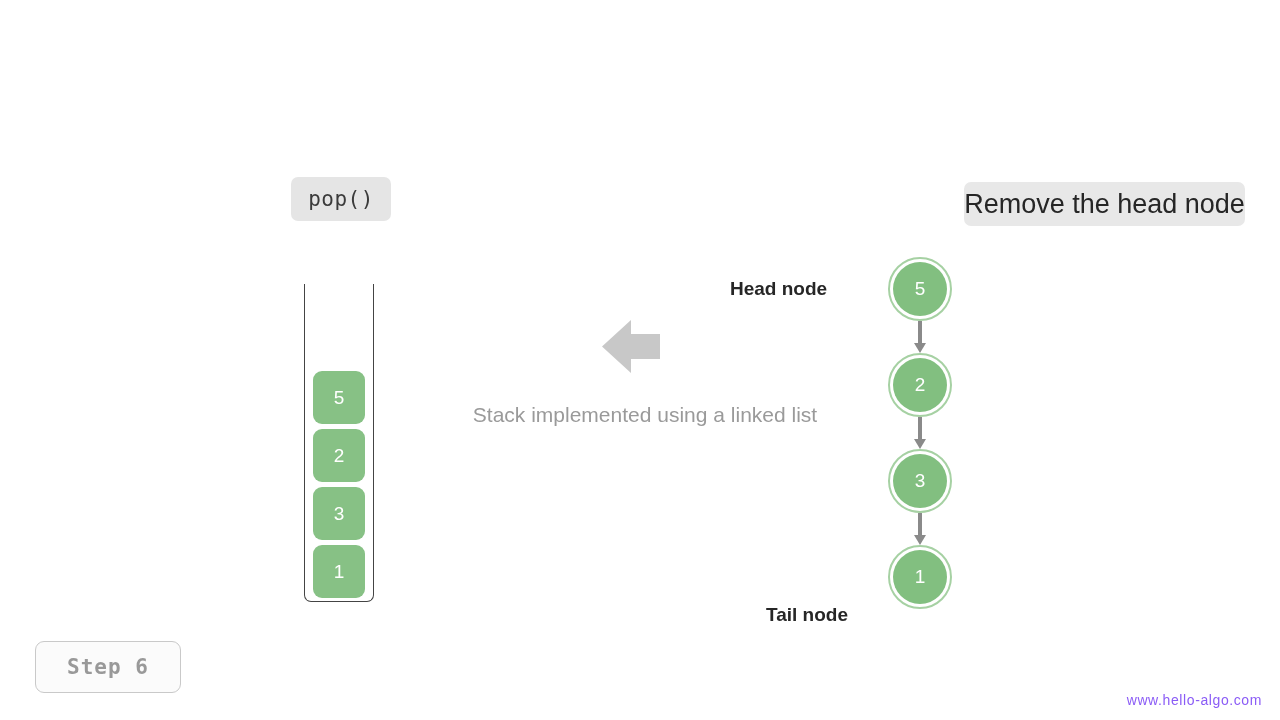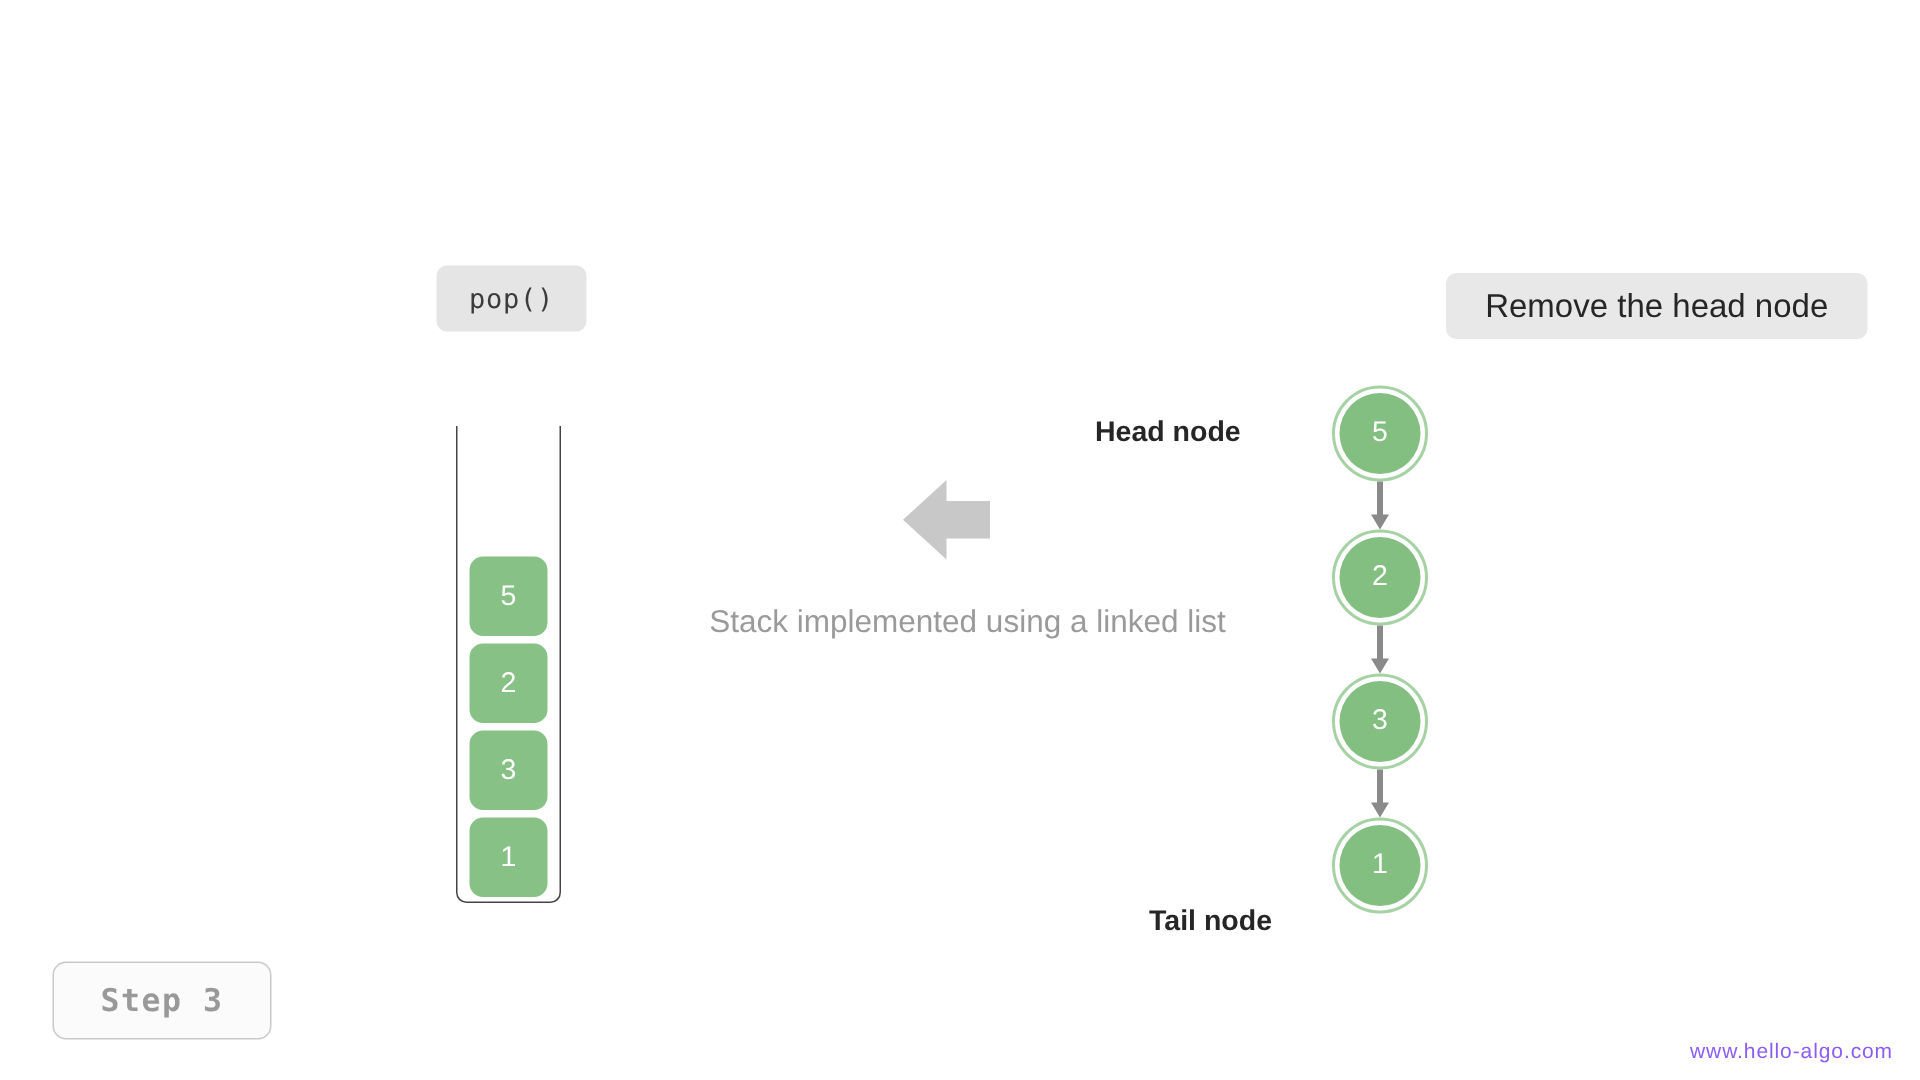--- a/index.html
+++ b/index.html
@@ -21,38 +21,38 @@
     left: 291px;
     top: 177px;
     width: 100px;
     height: 44px;
     background: #e5e5e5;
     border-radius: 7px;
     display: flex;
     align-items: center;
     justify-content: center;
     font-family: "DejaVu Sans Mono", "Liberation Mono", monospace;
-    font-size: 18px;
+    font-size: 21px;
     color: #3b3b3b;
     letter-spacing: 0.5px;
   }
 
   
   #desc-chip {
     position: absolute;
     left: 964px;
     top: 182px;
     width: 281px;
     height: 44px;
     background: #e8e8e8;
     border-radius: 7px;
     display: flex;
     align-items: center;
     justify-content: center;
-    font-size: 22px;
+    font-size: 27px;
     color: #262626;
   }
 
   
   #step-chip {
     position: absolute;
     left: 35px;
     top: 641px;
     width: 146px;
     height: 52px;
@@ -292,16 +292,16 @@
     <div class="ll-disc">
       <span>1</span>
     </div>
   </div>
 </div>
 
 <div class="node-label" style="left:730px; top:278px;">Head node</div>
 <div class="node-label" style="left:766px; top:566px;margin-top:38px;">Tail node</div>
 
 <div id="step-chip">
-  <span>Step 3</span>
+  <span>Step 6</span>
 </div>
 
 <div id="watermark">www.hello-algo.com</div>
 
 </body></html>

